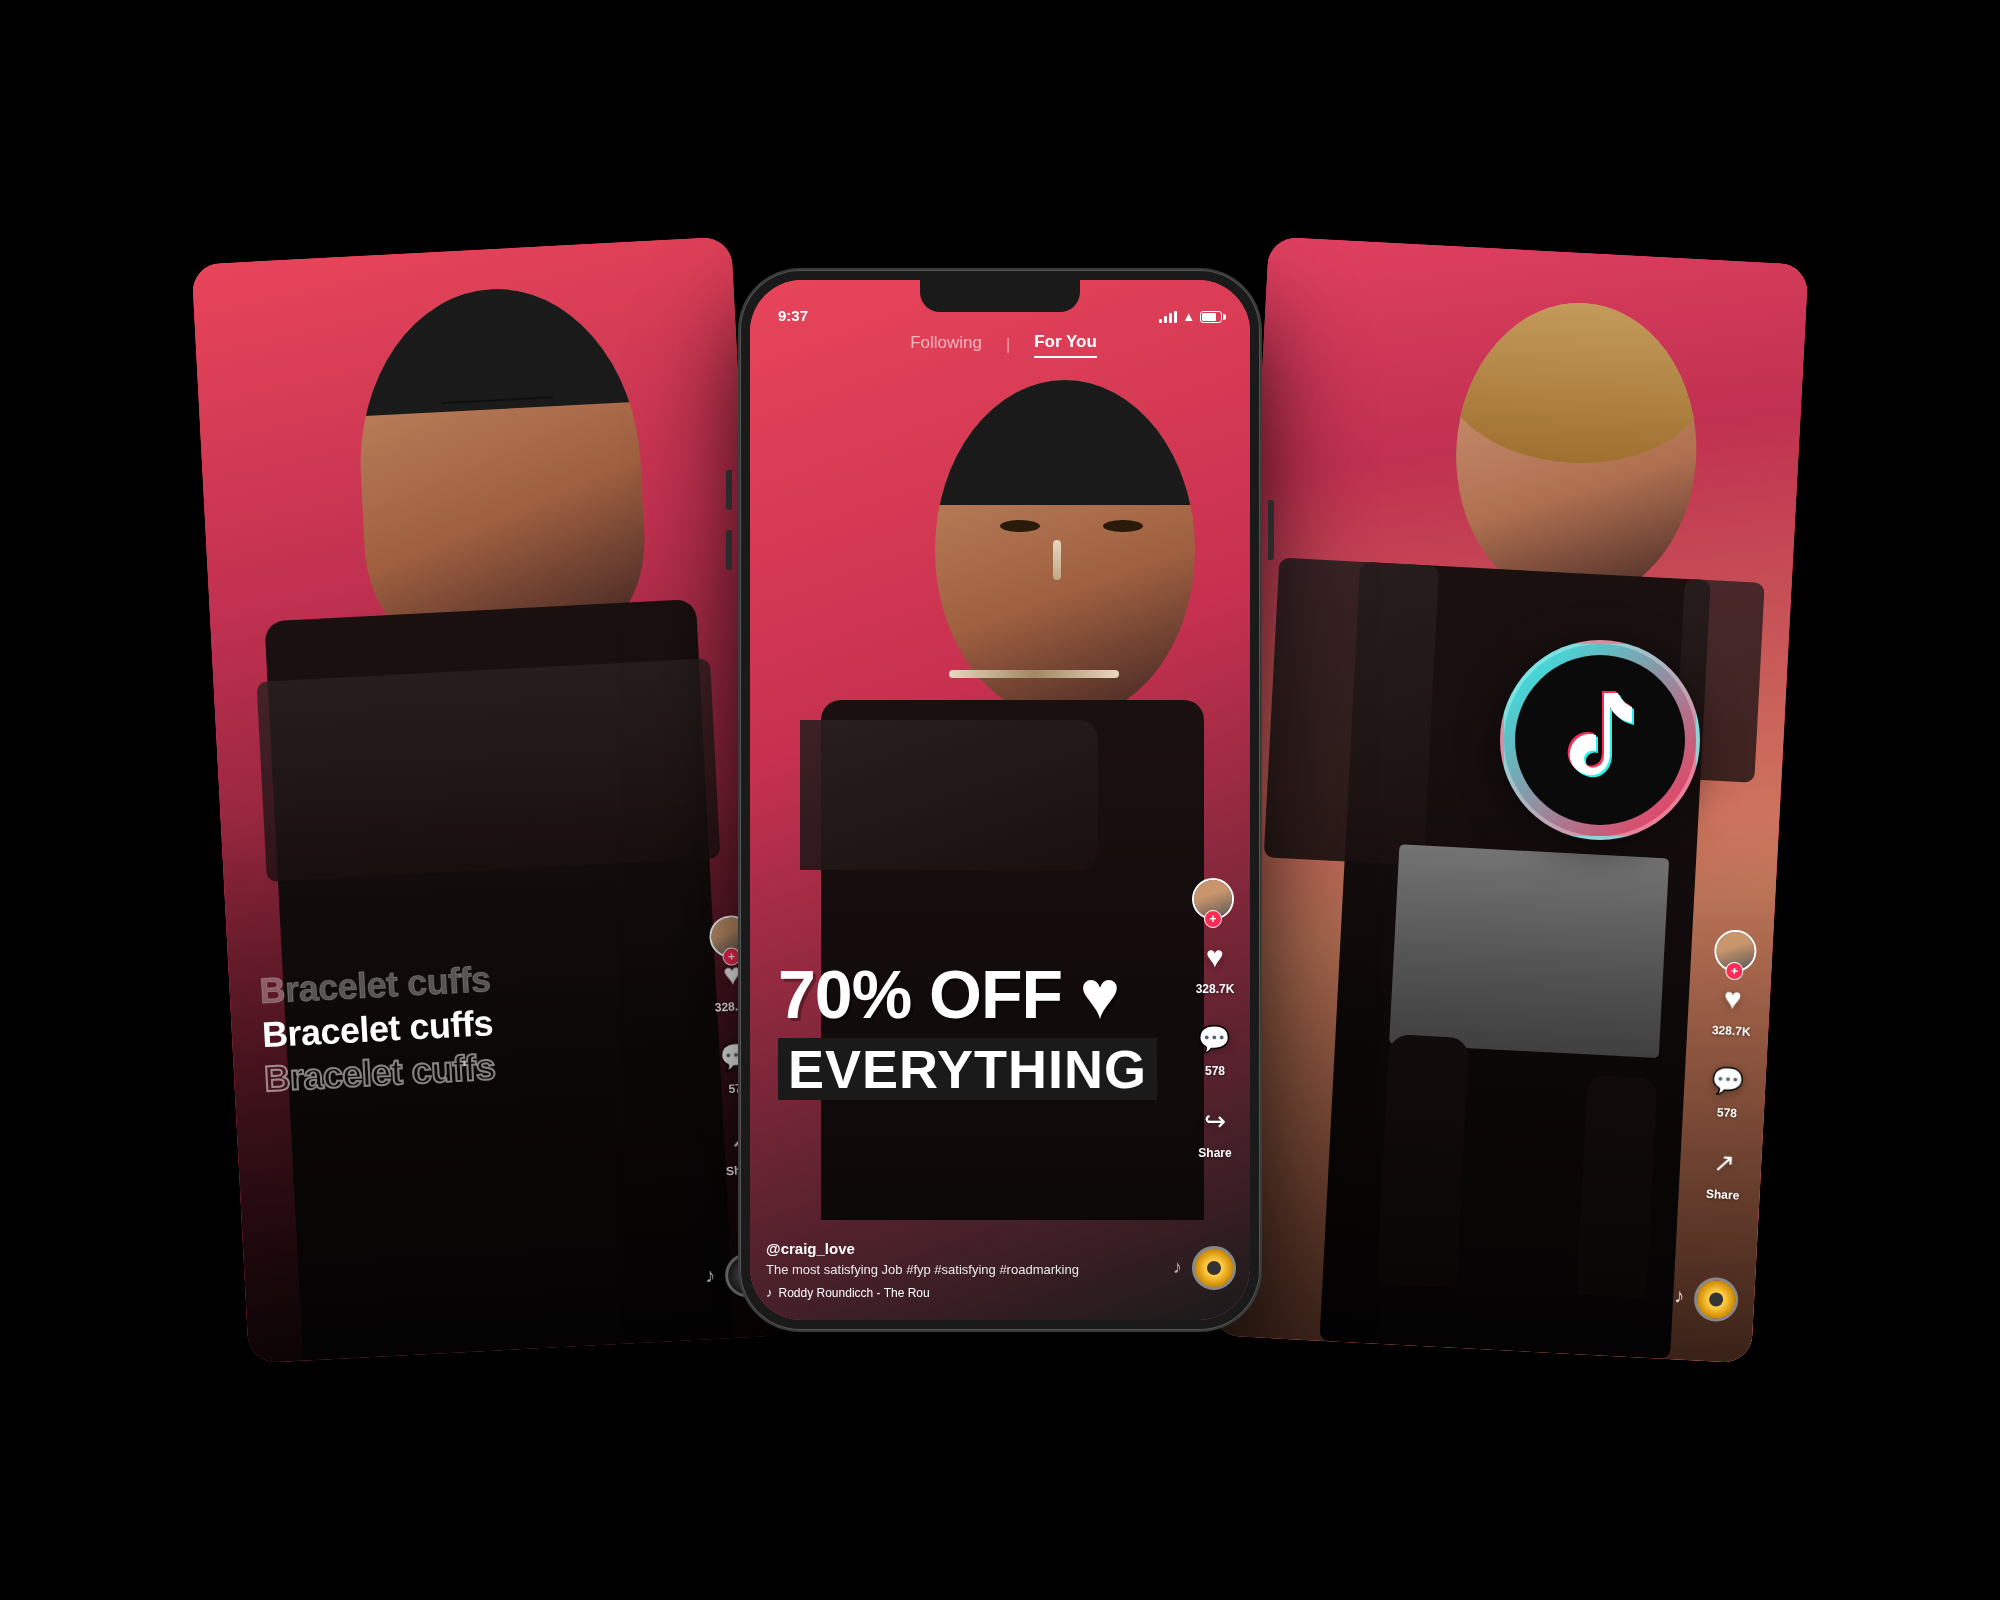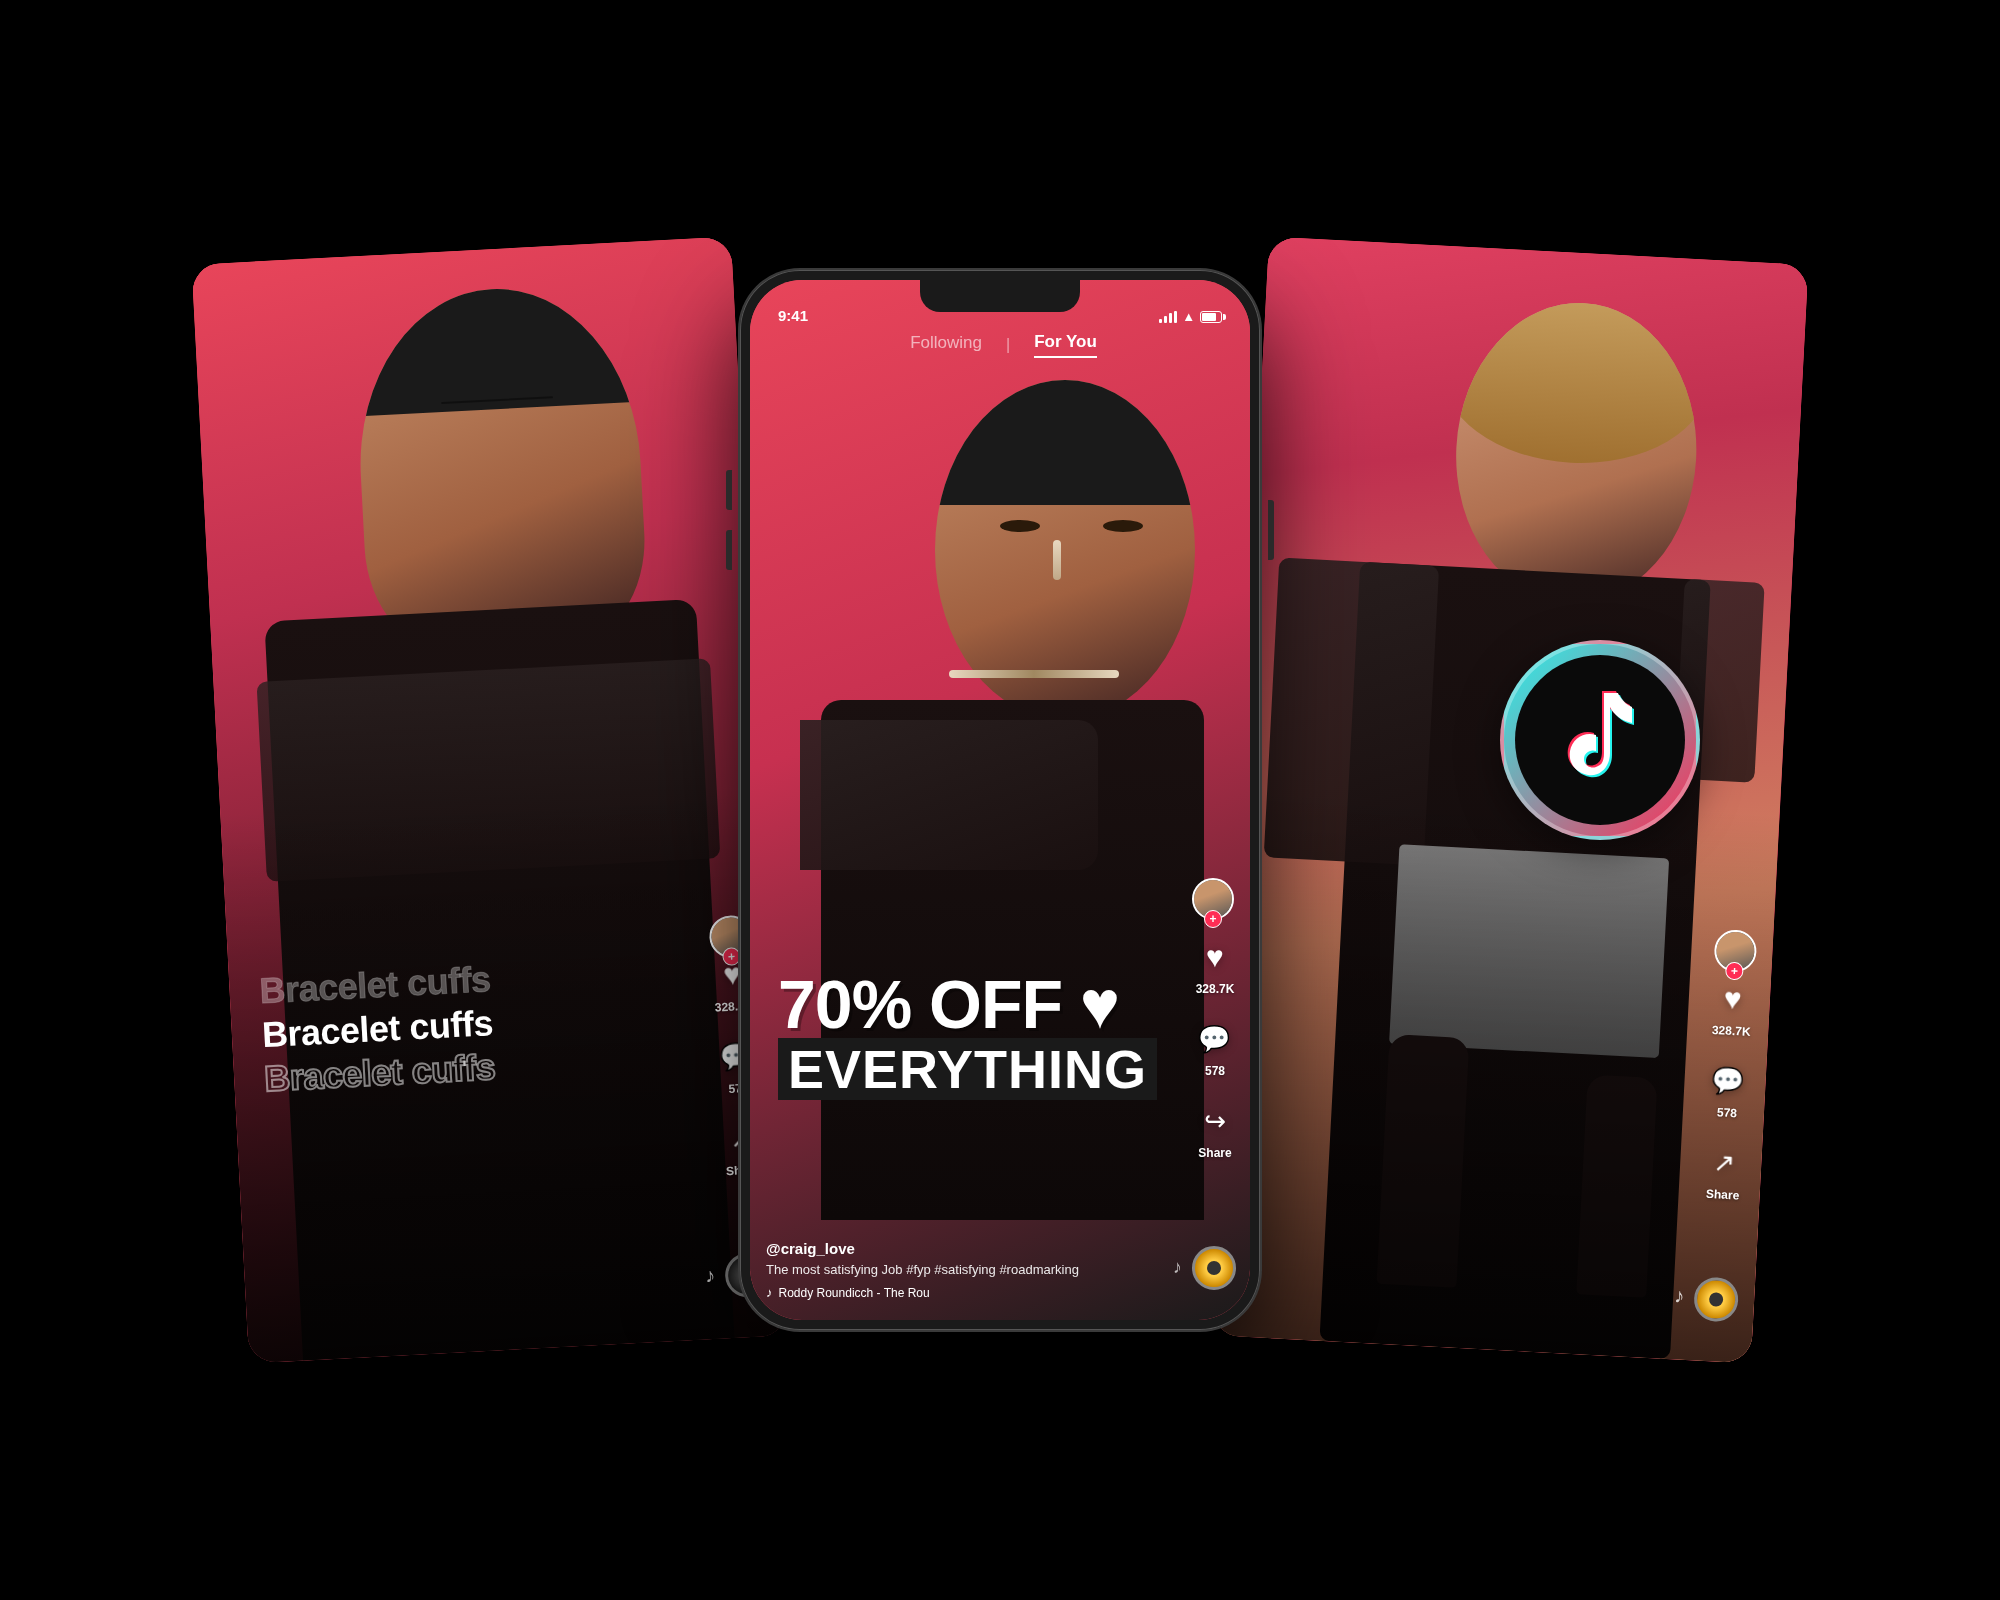--- a/index.html
+++ b/index.html
@@ -225,21 +225,21 @@
       line-height: 1;
       text-shadow: 3px 3px 0 rgba(0,0,0,0.3);
       letter-spacing: -1px;
     }
 
     .promo-sub {
       font-size: 54px;
       font-weight: 900;
       color: white;
       line-height: 1;
-      margin-top: 0;
+      margin-top: 10px;
       background: #1a1a1a;
       display: inline-block;
       padding: 4px 10px;
       letter-spacing: 1px;
     }
 
     
     .action-buttons {
       position: absolute;
       right: 14px;
@@ -616,21 +616,21 @@
           <div style="position:absolute;top:310px;left:35%;right:25%;height:8px;background:linear-gradient(90deg,#e8d8c0 0%,#a08860 50%,#e8d8c0 100%);border-radius:4px;"></div>
 
           <div style="position:absolute;top:340px;left:5%;right:5%;bottom:0;background:linear-gradient(180deg,#1a1010 0%,#0d0808 100%);border-radius:20px 20px 0 0;"></div>
 
           <div style="position:absolute;top:360px;left:0;right:30%;height:150px;background:linear-gradient(160deg,#2a2020 0%,#1a1010 100%);border-radius:0 20px 20px 0;opacity:0.9;"></div>
         </div>
 
         <div class="notch"></div>
 
         <div class="status-bar">
-          <span class="status-time">9:41</span>
+          <span class="status-time">9:37</span>
           <div class="status-icons">
             <div class="signal-bars">
               <div class="signal-bar" style="height:4px;"></div>
               <div class="signal-bar" style="height:7px;"></div>
               <div class="signal-bar" style="height:10px;"></div>
               <div class="signal-bar" style="height:12px;"></div>
             </div>
             <span class="wifi-icon">▲</span>
             <div class="battery-icon">
               <div class="battery-fill"></div>

